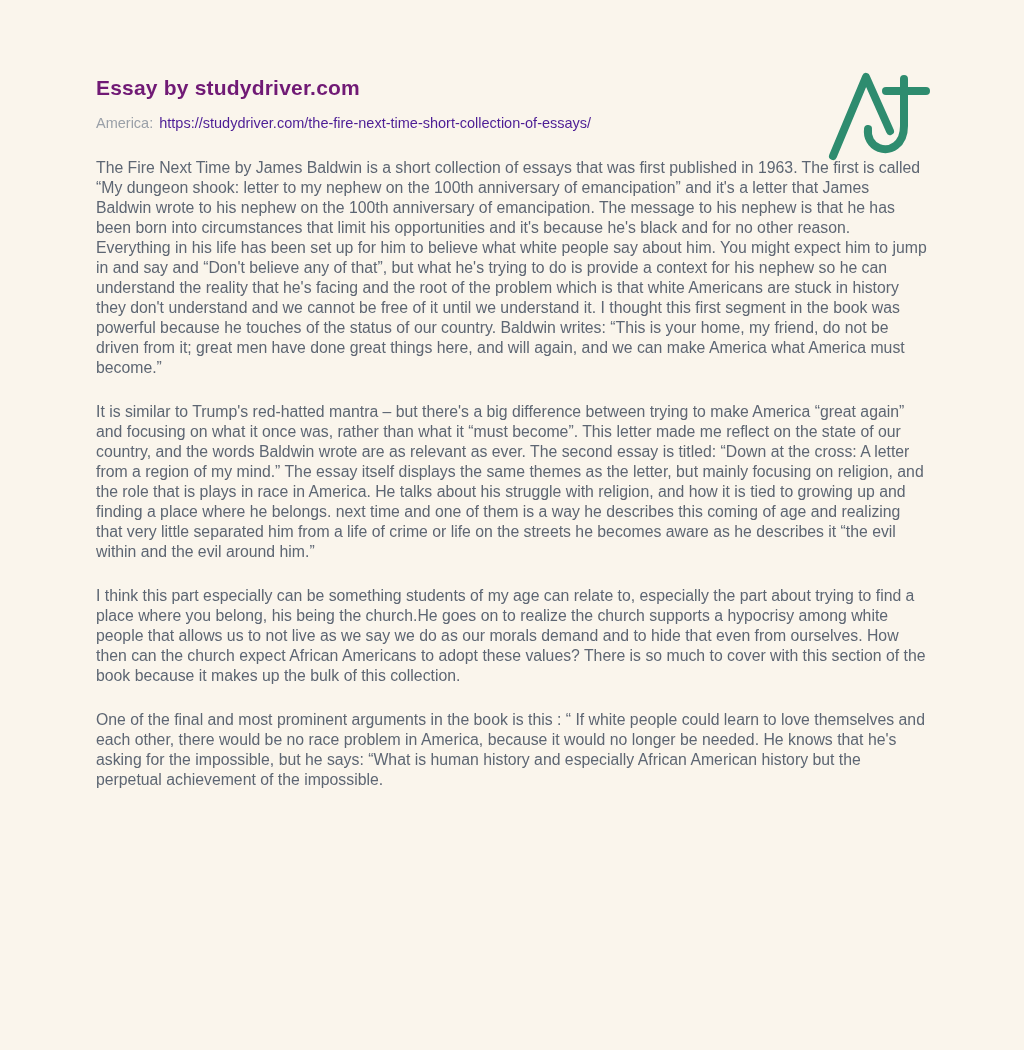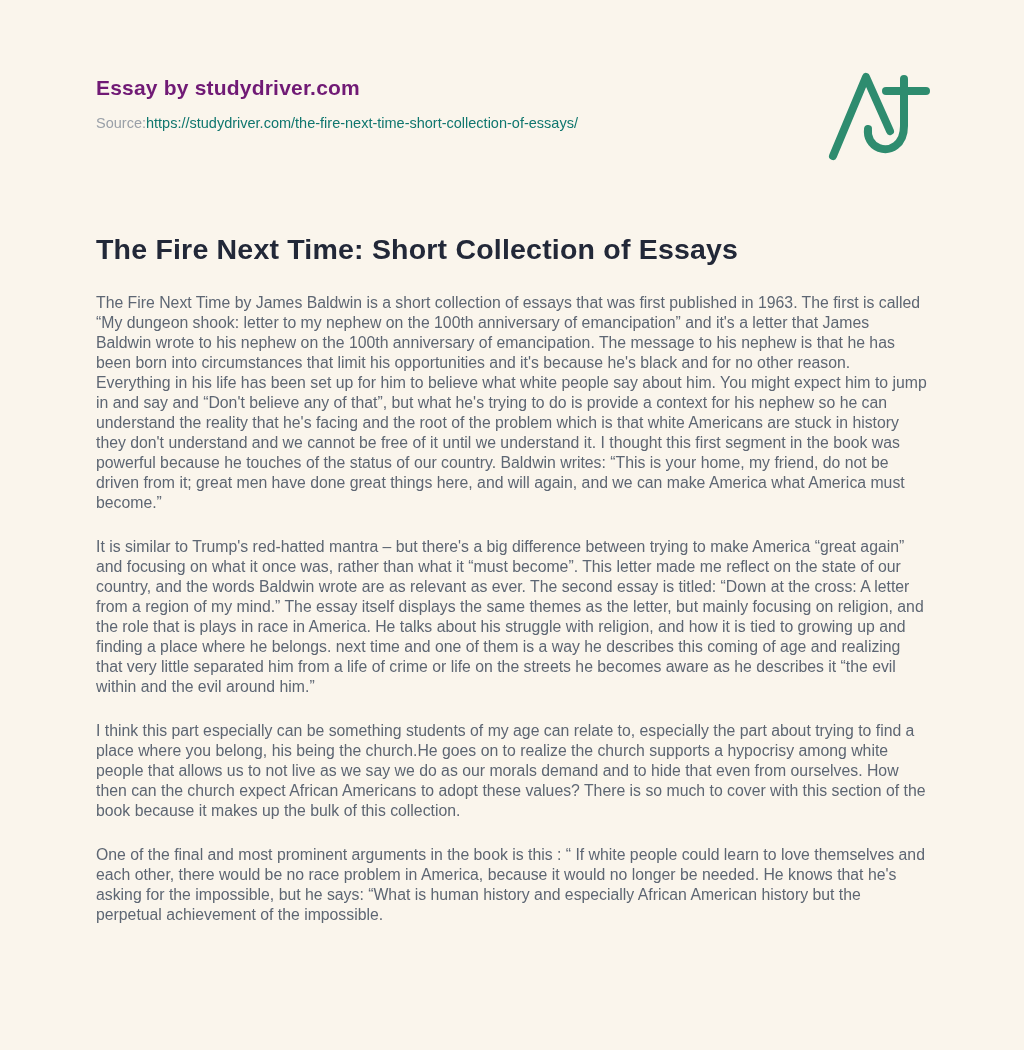--- a/index.html
+++ b/index.html
@@ -21,23 +21,23 @@
     font-weight: 700;
     color: #701a75;
     letter-spacing: 0.2px;
   }
   .source-line {
     margin-top: 15px;
     font-size: 14.5px;
     color: #9AA0A8;
   }
   .source-line .source-link {
-    color: #0f766e;
+    color: #4c1d95;
     text-decoration: none;
-    margin-left: 0;
+    margin-left: 6px;
     cursor: pointer;
   }
   .logo {
     position: absolute;
     top: 68px;
     right: 90px;
     width: 108px;
     height: 96px;
   }
   h1.title {
@@ -57,32 +57,31 @@
   }
 </style>
 </head>
 <body>
 
 <div class="page">
 
   <div class="byline">Essay by studydriver.com</div>
 
   <div class="source-line">
-    <span>Source:</span><a class="source-link">https://studydriver.com/the-fire-next-time-short-collection-of-essays/</a>
+    <span>America:</span><a class="source-link">https://studydriver.com/the-fire-next-time-short-collection-of-essays/</a>
   </div>
 
   <div class="logo">
     <svg width="108" height="96" viewBox="0 0 108 96" fill="none" xmlns="http://www.w3.org/2000/svg">
       <path d="M7 88 L40 9 L64 63" stroke="#2E8C6F" stroke-width="8" stroke-linecap="round" stroke-linejoin="round" fill="none"></path>
       <path d="M78 11 L78 58 C78 77 64 84 53 80 C45 77 41 69 42 61" stroke="#2E8C6F" stroke-width="8" stroke-linecap="round" fill="none"></path>
       <path d="M60 23 L100 23" stroke="#2E8C6F" stroke-width="8" stroke-linecap="round" fill="none"></path>
     </svg>
   </div>
 
-  <h1 class="title">The Fire Next Time: Short Collection of Essays</h1>
 
   <div class="essay">
     <p>The Fire Next Time by James Baldwin is a short collection of essays that was first published in 1963. The first is called “My dungeon shook: letter to my nephew on the 100th anniversary of emancipation” and it's a letter that James Baldwin wrote to his nephew on the 100th anniversary of emancipation. The message to his nephew is that he has been born into circumstances that limit his opportunities and it's because he's black and for no other reason. Everything in his life has been set up for him to believe what white people say about him. You might expect him to jump in and say and “Don't believe any of that”, but what he's trying to do is provide a context for his nephew so he can understand the reality that he's facing and the root of the problem which is that white Americans are stuck in history they don't understand and we cannot be free of it until we understand it. I thought this first segment in the book was powerful because he touches of the status of our country. Baldwin writes: “This is your home, my friend, do not be driven from it; great men have done great things here, and will again, and we can make America what America must become.”</p>
     <p>It is similar to Trump's red-hatted mantra – but there's a big difference between trying to make America “great again” and focusing on what it once was, rather than what it “must become”. This letter made me reflect on the state of our country, and the words Baldwin wrote are as relevant as ever. The second essay is titled: “Down at the cross: A letter from a region of my mind.” The essay itself displays the same themes as the letter, but mainly focusing on religion, and the role that is plays in race in America. He talks about his struggle with religion, and how it is tied to growing up and finding a place where he belongs. next time and one of them is a way he describes this coming of age and realizing that very little separated him from a life of crime or life on the streets he becomes aware as he describes it “the evil within and the evil around him.”</p>
     <p>I think this part especially can be something students of my age can relate to, especially the part about trying to find a place where you belong, his being the church.He goes on to realize the church supports a hypocrisy among white people that allows us to not live as we say we do as our morals demand and to hide that even from ourselves. How then can the church expect African Americans to adopt these values? There is so much to cover with this section of the book because it makes up the bulk of this collection.</p>
     <p>One of the final and most prominent arguments in the book is this : “ If white people could learn to love themselves and each other, there would be no race problem in America, because it would no longer be needed. He knows that he's asking for the impossible, but he says: “What is human history and especially African American history but the perpetual achievement of the impossible.</p>
   </div>
 
 </div>
 

